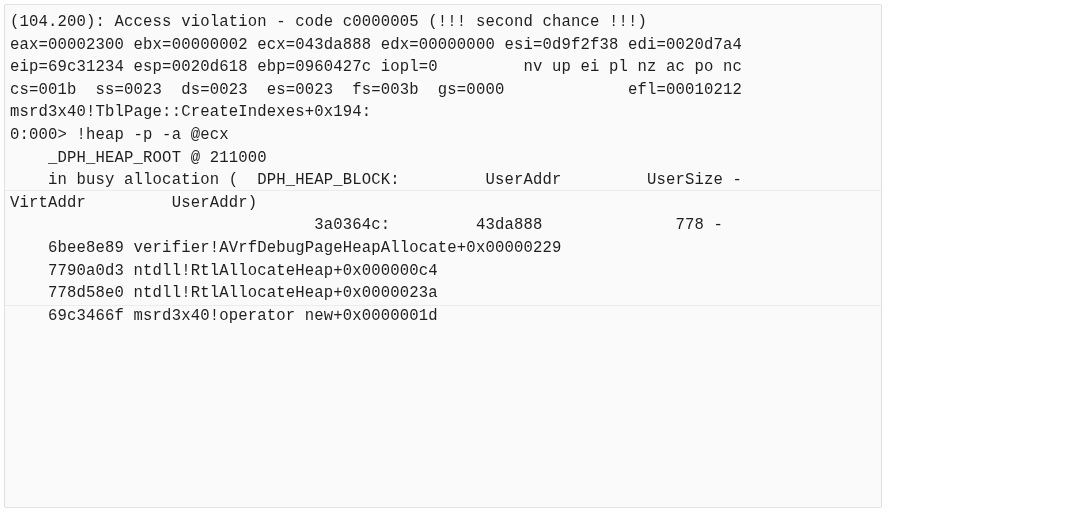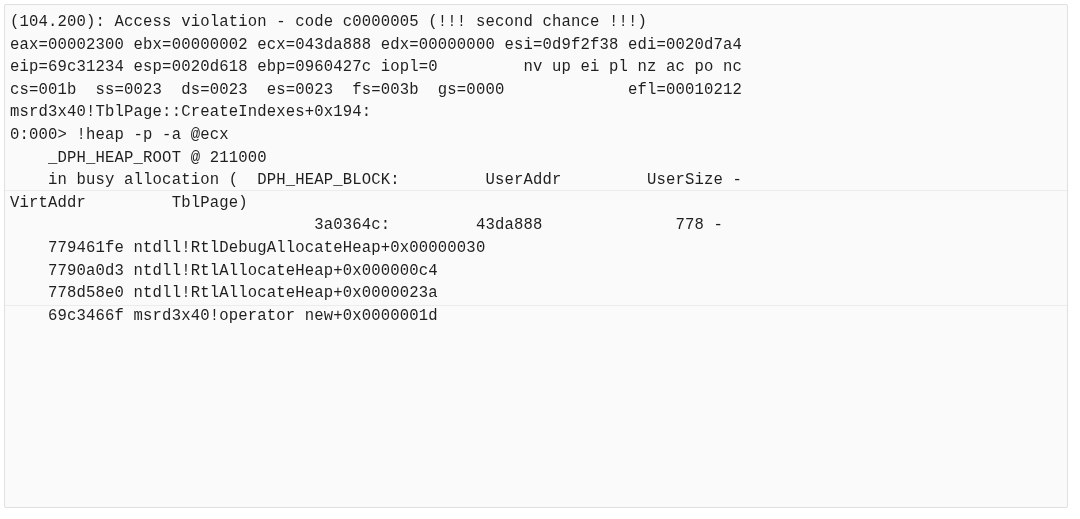--- a/index.html
+++ b/index.html
@@ -11,21 +11,21 @@
     position: relative;
     width: 1080px;
     height: 519px;
     background: #ffffff;
     overflow: hidden;
   }
   .console-panel {
     position: absolute;
     left: 4px;
     top: 4px;
-    width: 1064px;
+    width: 878px;
     height: 504px;
     box-sizing: border-box;
     background: #fafafa;
     border: 1px solid #e0e0e0;
     border-radius: 2px;
     overflow: hidden;
   }
   .console-body {
     position: absolute;
     left: 0;
@@ -66,21 +66,21 @@
     <div class="sep sep-b"></div>
     <div class="console-body">
       <span class="line">(104.200): Access violation - code c0000005 (!!! second chance !!!)</span>
       <span class="line">eax=00002300 ebx=00000002 ecx=043da888 edx=00000000 esi=0d9f2f38 edi=0020d7a4</span>
       <span class="line">eip=69c31234 esp=0020d618 ebp=0960427c iopl=0         nv up ei pl nz ac po nc</span>
       <span class="line">cs=001b  ss=0023  ds=0023  es=0023  fs=003b  gs=0000             efl=00010212</span>
       <span class="line">msrd3x40!TblPage::CreateIndexes+0x194:</span>
       <span class="line">0:000&gt; !heap -p -a @ecx</span>
       <span class="line">    _DPH_HEAP_ROOT @ 211000</span>
       <span class="line">    in busy allocation (  DPH_HEAP_BLOCK:         UserAddr         UserSize -</span>
-      <span class="line">VirtAddr         TblPage)</span>
+      <span class="line">VirtAddr         UserAddr)</span>
       <span class="line">                                3a0364c:         43da888              778 -</span>
-      <span class="line">    779461fe ntdll!RtlDebugAllocateHeap+0x00000030</span>
+      <span class="line">    6bee8e89 verifier!AVrfDebugPageHeapAllocate+0x00000229</span>
       <span class="line">    7790a0d3 ntdll!RtlAllocateHeap+0x000000c4</span>
       <span class="line">    778d58e0 ntdll!RtlAllocateHeap+0x0000023a</span>
       <span class="line">    69c3466f msrd3x40!operator new+0x0000001d</span>
     </div>
   </div>
 </div>
 
 </body></html>

